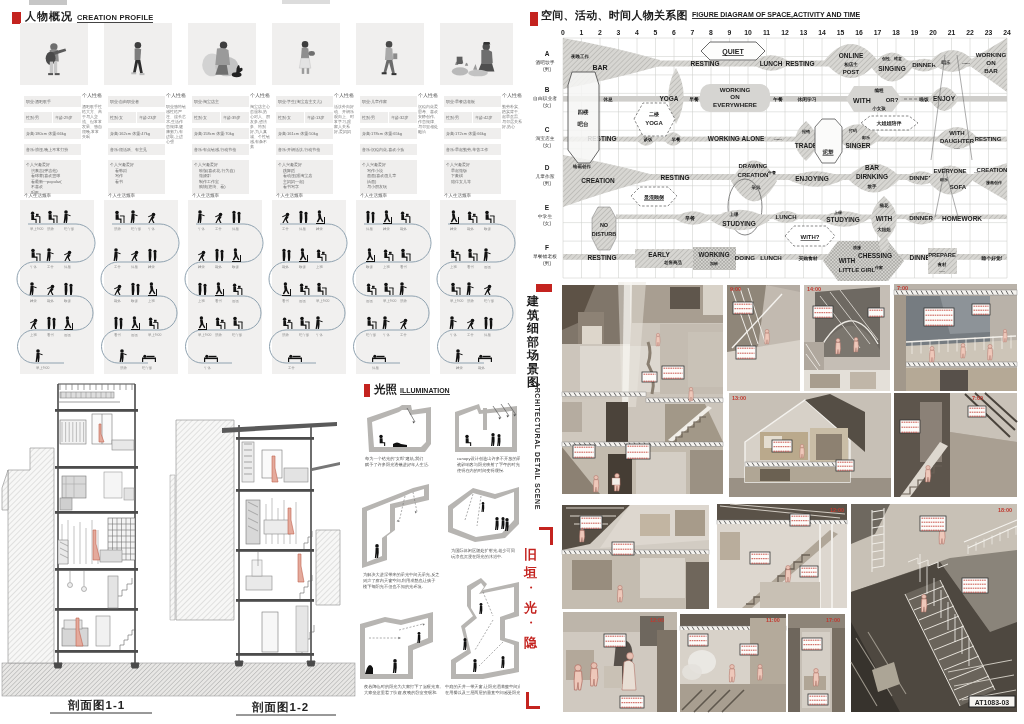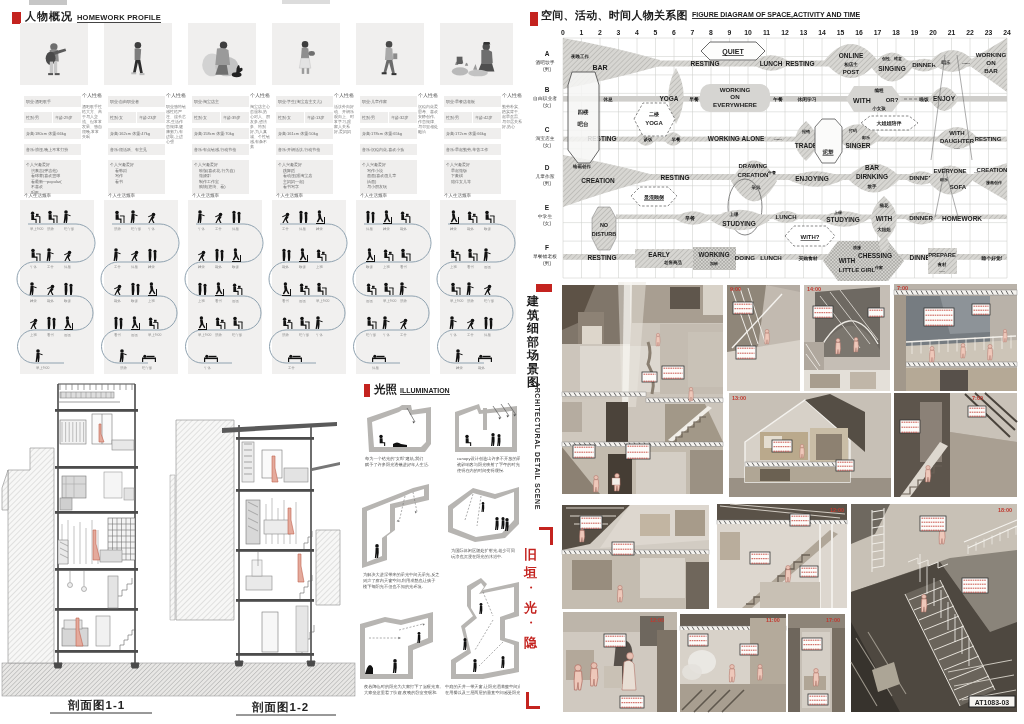--- a/index.html
+++ b/index.html
@@ -12,21 +12,21 @@
 </head>
 <body>
 <div id="board">
 
 <div class="abs" style="left:29px;top:0;width:38px;height:5px;background:#c6c6c6;"></div>
 
 <div class="abs" style="left:282px;top:0;width:48px;height:4px;background:#dcdcdc;"></div>
 
 <div class="redsq" style="left:12px;top:12px;width:9px;height:12px;"></div>
 
-<div class="abs" style="left:25px;top:9px;font-size:11px;font-weight:bold;color:#222;letter-spacing:1px;">人物概况<span style="font-size:7.5px;letter-spacing:0.2px;margin-left:4px;border-bottom:1.2px solid #444;font-family:'Liberation Sans',sans-serif;">HOMEWORK PROFILE</span></div>
+<div class="abs" style="left:25px;top:9px;font-size:11px;font-weight:bold;color:#222;letter-spacing:1px;">人物概况<span style="font-size:7.5px;letter-spacing:0.2px;margin-left:4px;border-bottom:1.2px solid #444;font-family:'Liberation Sans',sans-serif;">CREATION PROFILE</span></div>
 
 <div class="abs" style="left:20px;top:23px;width:68px;height:62px;background:#f0efee;">
       <svg width="68" height="62" viewBox="0 0 68 62">
         <g transform="translate(6 14) scale(0.82)">
           <g>
             <circle cx="34" cy="12" r="4.5" fill="#6e6e6e"></circle>
             <path d="M29 16 Q34 14 39 16 L40 30 L28 30 Z" fill="#8b8b8b"></path>
             <path d="M26 20 L48 14 L49 17 L28 24 Z" fill="#5a5a5a"></path>
             <ellipse cx="30" cy="26" rx="6" ry="8" fill="#4a4a4a"></ellipse>
             <rect x="29" y="30" width="4" height="14" fill="#c7c7c7"></rect>

